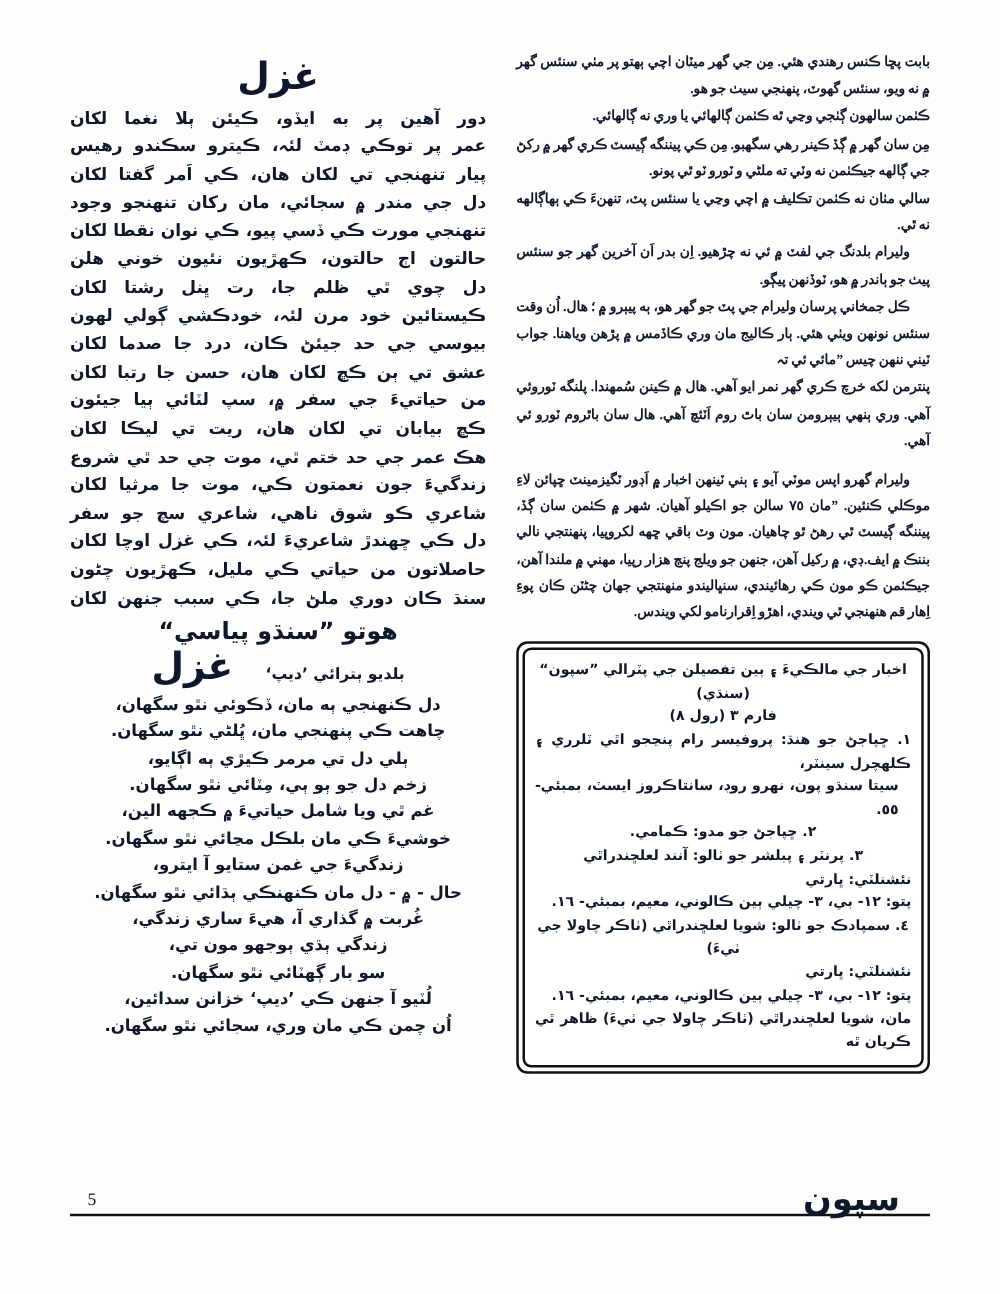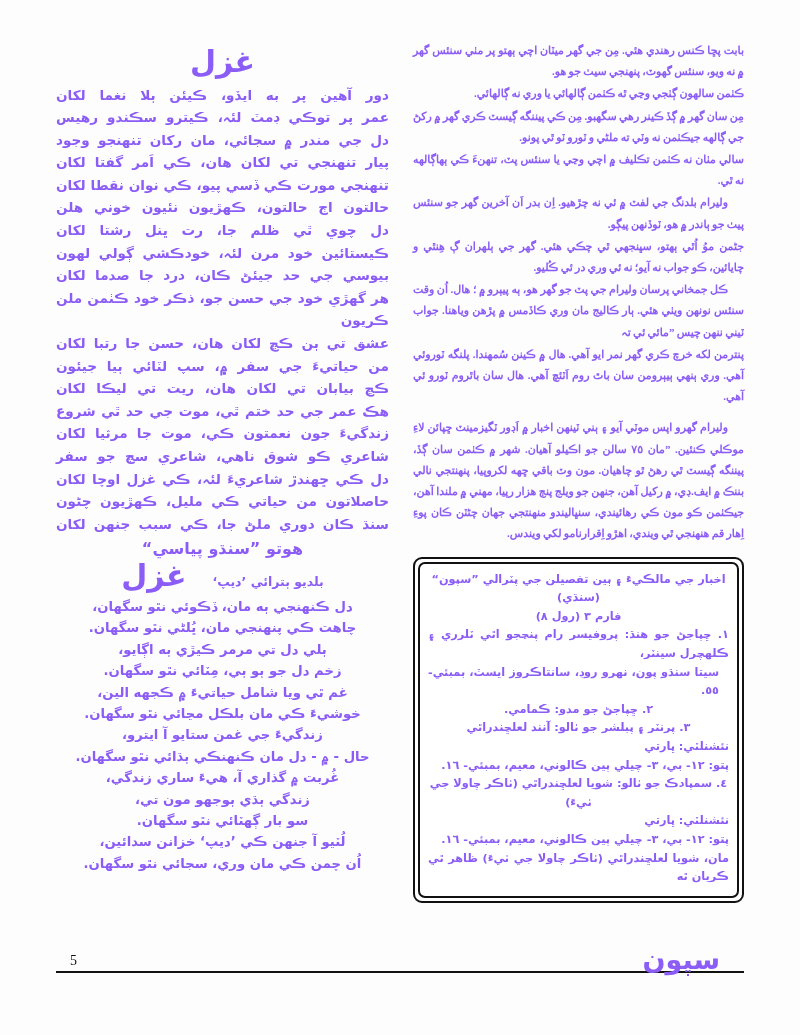--- a/index.html
+++ b/index.html
@@ -40,21 +40,21 @@
     position: relative;
   }
   .col-right { padding-left: 6px; }
   .col-left  { padding-right: 4px; }
 
   
   .sd {
     direction: rtl;
     unicode-bidi: isolate;
     font-family: "DejaVu Sans", sans-serif;
-    color: #8b5cf6;
+    color: #0f172a;
   }
 
   
   .prose p {
     margin: 0 0 1px 0;
     font-size: 11px;
     line-height: 21.2px;
     text-align: justify;
     text-align-last: right;
     font-weight: 700;
@@ -122,21 +122,21 @@
   .verse {
     font-size: 13.6px;
     line-height: 22.6px;
     font-weight: 700;
     text-align: justify;
     text-align-last: justify;
     margin: 0;
     letter-spacing: -0.2px;
   }
   .byline {
-    font-size: 16px;
+    font-size: 19px;
     font-weight: 700;
     text-align: center;
     margin: 4px 0 0 0;
   }
   .poem-2 .verse {
     text-align: center;
     text-align-last: center;
     font-size: 13.2px;
     line-height: 21.4px;
   }
@@ -184,21 +184,20 @@
   <div class="columns">
 
     <div class="col col-right sd">
 
       <div class="prose">
         <p class="first">بابت پڇا ڪنس رهندي هئي. مِن جي گهر ميٽان  اچي ٻهتو پر مٺي سنئس گهر ۾ نه ويو، سنئس گهوٽ، پنهنجي سيٺ جو هو.</p>
         <p>ڪٺمن سالهون ڳٺجي وڃي ٿه ڪٺمن ڳالهائي يا وري نه ڳالهائي.</p>
         <p>مِن سان گهر ۾ ڳڏ ڪينر رهي سگهبو. مِن ڪي پيننگه ڳيسٽ ڪري گهر ۾ رکڻ جي ڳالهه جيڪٺمن نه وٽي ته ملڻي و ٽورو ٽو ٿي پونو.</p>
         <p>سالي مٺان نه ڪٺمن تڪليف ۾ اچي وڃي يا سنئس پٽ، تنهنءَ ڪي ٻهاڳالهه نه ٿي.</p>
         <p class="indent">وليرام بلدنگ جي لفٽ ۾ ئي نه چڙهيو. اِن بدر اَن آخرين گهر جو سنئس پيٺ جو ٻاندر ۾ هو، ٽوڏنهن پيڳو.</p>
-        <p>جڻمن موُ اُٿي ٻهتو، سڀنجهي ٿي چڪي هئي. گهر جي ٻلهران ڳ هِنٿي و چايائين، ڪو جواب نه آيو؛ نه ئي وري در ئي ڪُليو.</p>
         <p class="indent">ڪل جمخاني پرسان وليرام جي پٽ جو گهر هو، ٻه پيٻرو ۾ ؛ هال. اُن وقت سنئس نونهن ويٺي هئي. ٻار ڪاليج مان وري ڪاڏمس ۾ پڙهن وياهنا. جواب ٽيني ننهن چيس ”مائي ئي تہ</p>
         <p>پنترمن لکه خرچ ڪري گهر نمر ايو آهي. هال ۾ ڪينن سُمهندا. پلنگه ٽوروئي آهي. وري ٻنهي ٻيٻرومن سان باٿ روم اَٽئچ آهي. هال سان باٿروم ٽورو ئي آهي.</p>
         <div class="gap"></div>
         <p class="indent">وليرام گهرو اپس موٽي آيو ۽ ٻني ٽينهن اخبار ۾ اَڊور ٽگيزمينٽ ڇپائن لاءِ موڪلي ڪنئين. ”مان ٧٥ سالن جو اڪيلو آهيان. شهر ۾ ڪٺمن سان ڳڏ، پيننگه ڳيسٽ ٿي رهڻ ٿو چاهيان. مون وٽ باقي ڇهه لکروپيا، پنهنتجي نالي بننڪ ۾ ايف.ڊي، ۾ رکيل آهن، جنهن جو ويلج پنڄ هزار رپيا، مهني ۾ ملندا آهن، جيڪٺمن ڪو مون ڪي رهائيندي، سنڀاليندو منهنتجي جهان چڻٽن ڪان پوءِ اِهار قم هنهنجي ٿي ويندي، اهڙو اِقرارنامو لکي ويندس.</p>
       </div>
 
       <div class="imprint-wrap">
         <div class="imprint">
           <p class="ln ctr">اخبار جي مالڪيءَ ۽ ٻين تفصيلن جي پٽرالي ”سپون“ (سنڌي)</p>
           <p class="ln ctr">فارم ٣ (رول ٨)</p>
@@ -222,28 +221,27 @@
       </div>
 
     </div>
 
     <div class="col col-left sd">
 
       <div class="poem poem-1">
         <div class="poem-title">غزل</div>
         <p class="verse">دور آهين پر به ايڏو،  ڪيئن ٻلا نغما لکان</p>
         <p class="verse">عمر پر  توڪي ڊمٽ لئہ،  ڪيترو سڪندو رهيس</p>
+        <p class="verse">پيار تنهنجي تي  لکان  هان، ڪي اَمر گفتا لکان</p>
         <p class="verse">دل  جي مندر ۾ سجائي، مان رکان تنهنجو وجود</p>
-        <p class="verse">پيار تنهنجي تي  لکان  هان، ڪي اَمر گفتا لکان</p>
         <p class="verse">تنهنجي مورت ڪي ڏسي پيو،  ڪي نوان نقطا لکان</p>
         <p class="verse">حالتون  اڄ حالتون،  ڪهڙيون نئيون خوني هلن</p>
         <p class="verse">دل چوي ٿي ظلم جا،  رت ڀنل رشتا  لکان</p>
         <p class="verse">ڪيستائين خود مرن لئہ، خودڪشي ڳولي لهون</p>
         <p class="verse">بيوسي جي  حد جيئڻ  ڪان، درد جا صدما لکان</p>
-        <p class="verse">هر گهڙي خود جي حسن جو، ذڪر خود ڪٺمن ملن ڪريون</p>
         <p class="verse">عشق تي ٻن ڪڇ لکان هان، حسن جا رتبا لکان</p>
         <p class="verse">من حياتيءَ جي سفر ۾،  سپ لٽائي ٻيا جيئون</p>
         <p class="verse">ڪڇ بيابان تي لکان هان،  ريت تي ليڪا لکان</p>
         <p class="verse">هڪ عمر جي حد ختم ٿي، موت جي حد ٿي شروع</p>
         <p class="verse">زندگيءَ جون نعمتون ڪي، موت جا مرثيا لکان</p>
         <p class="verse">شاعري ڪو شوق ناهي،  شاعري سچ جو سفر</p>
         <p class="verse">دل ڪي ڇهندڙ شاعريءَ لئہ، ڪي غزل اوچا لکان</p>
         <p class="verse">حاصلاتون من حياتي ڪي مليل، ڪهڙيون چڻون</p>
         <p class="verse">سنڌ ڪان دوري ملڻ جا، ڪي سبب جنهن لکان</p>
         <p class="byline">هوتو ”سنڌو پياسي“</p>

